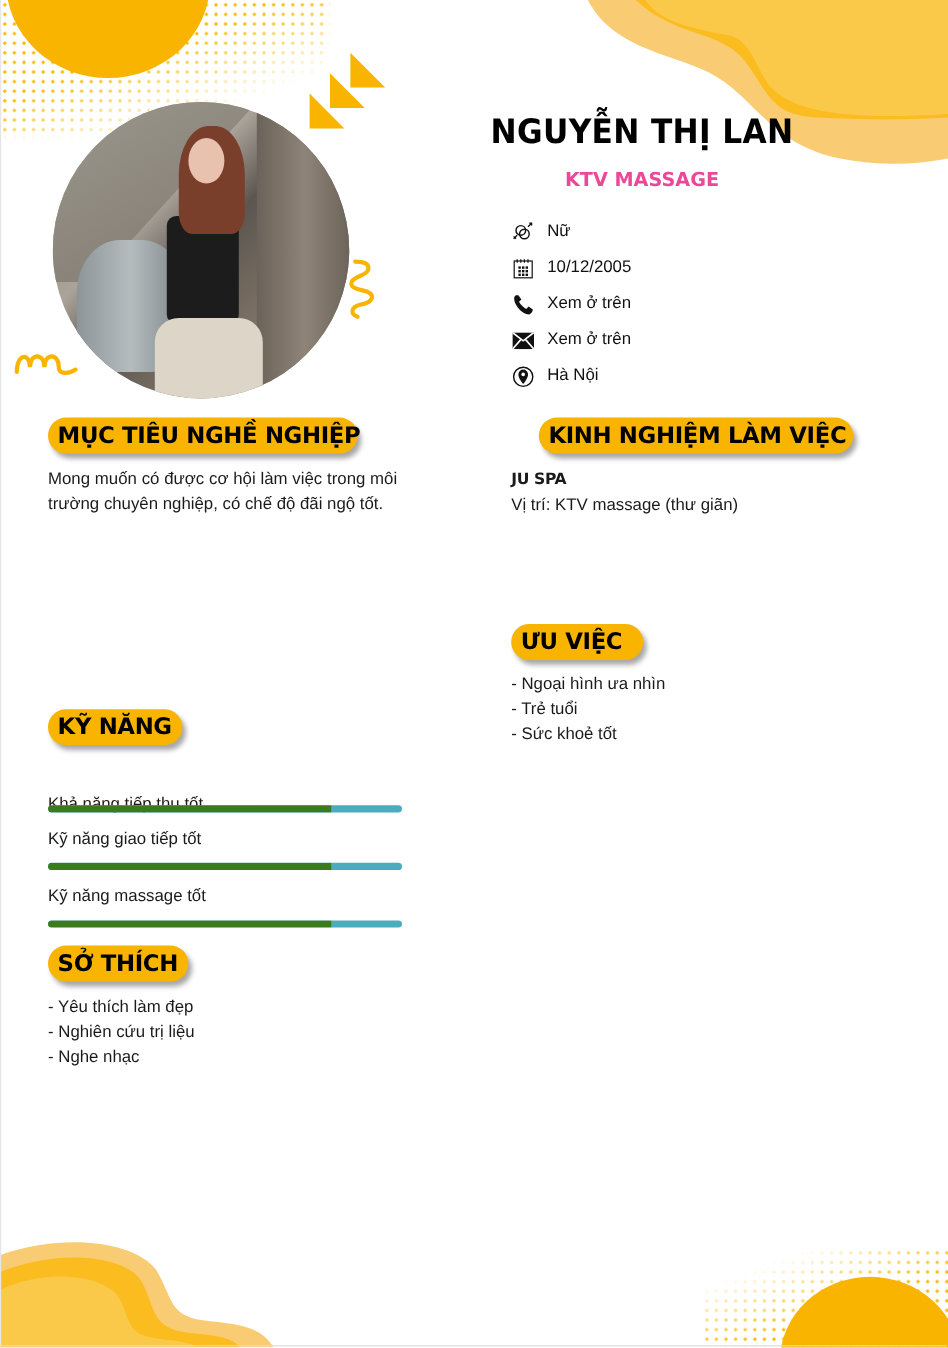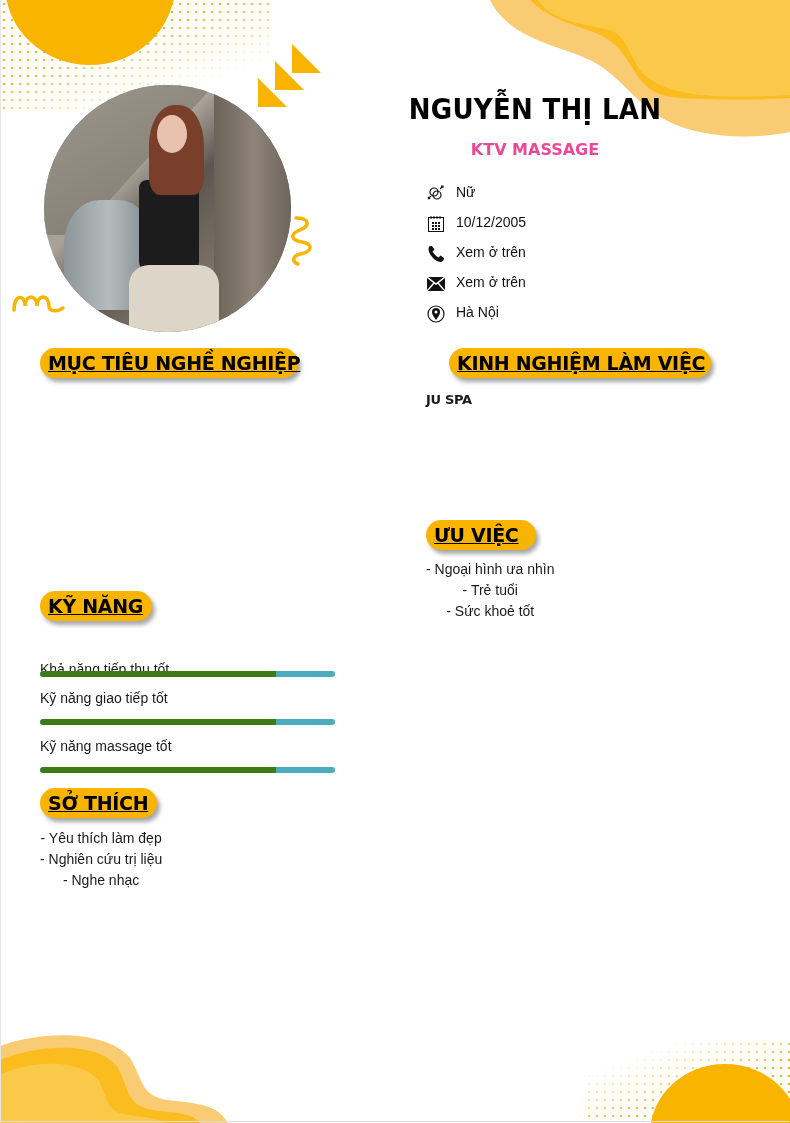--- a/index.html
+++ b/index.html
@@ -41,33 +41,33 @@
   .info-row { position: absolute; left: 426px; height: 22px; display: flex; align-items: flex-start; }
   .info-icon { width: 20px; height: 20px; display: inline-flex; align-items: center; justify-content: center; margin-right: 10px; }
   .info-text { font-size: 14px; color: #111; }
 
   
   .sec-title {
     position: absolute; height: 30px; background: #f9b400; border-radius: 15px;
     box-shadow: 3px 4px 4px rgba(0,0,0,0.35);
     display: flex; align-items: center; padding: 0 10px 0 8px; box-sizing: border-box;
     font-size: 19px; font-weight: 900; color: #000; font-family: "DejaVu Sans", sans-serif;
-    letter-spacing: -0.3px; white-space: nowrap; text-decoration: underline;
+    letter-spacing: -0.3px; white-space: nowrap;
   }
 
   .para { position: absolute; font-size: 14px; line-height: 21px; color: #1a1a1a; }
   .justify { text-align: justify; }
   .para p { margin: 0; }
 
   .skill-label { position: absolute; left: 40px; font-size: 14px; color: #1a1a1a; }
   .skill-bar { position: absolute; left: 40px; width: 295px; height: 6px; border-radius: 3px; background: #4aacbc; overflow: hidden; }
   .skill-fill { height: 100%; background: #3d7a1c; border-radius: 3px 0 0 3px; }
 
   .list { position: absolute; font-size: 14px; line-height: 21px; color: #1a1a1a; }
-  .list div { white-space: nowrap; text-align: center; }
+  .list div { white-space: nowrap; }
 </style>
 </head>
 <body>
 
 <div class="abs dots-tl"></div>
 <div class="abs sun-tl"></div>
 
 <svg class="abs" style="left:256px;top:40px" width="70" height="70">
   <polygon points="36,4 36,33 65,33" fill="#f9b400"></polygon>
   <polygon points="19,21 19,50 48,50" fill="#f9b400"></polygon>
@@ -163,20 +163,21 @@
         <circle cx="9" cy="9" r="8" fill="none" stroke="#111" stroke-width="1.2"></circle>
         <path d="M9,15 C6,11 5,9 5,7 A4,4 0 0 1 13,7 C13,9 12,11 9,15 Z" fill="#111"></path>
         <circle cx="9" cy="7" r="1.5" fill="#fff"></circle>
       </svg>
   </span>
   <span class="info-text">Hà Nội</span>
 </div>
 
 <div class="sec-title" style="left:40px;top:348px;width:258px">MỤC TIÊU NGHỀ NGHIỆP</div>
 <div class="para justify" style="left:40px;top:388px;width:291px">
+  <p>Mong muốn có được cơ hội làm việc trong môi trường chuyên nghiệp, có chế độ đãi ngộ tốt.</p>
 </div>
 
 <div class="sec-title" style="left:40px;top:591px;width:112px">KỸ NĂNG</div>
 
 <div class="skill-label" style="top:661px">Khả năng tiếp thu tốt</div>
 <div class="skill-bar" style="top:671px">
     <div class="skill-fill" style="width:80%"></div>
   </div>
 
 <div class="skill-label" style="top:690px">Kỹ năng giao tiếp tốt</div>
@@ -192,20 +193,21 @@
 <div class="sec-title" style="left:40px;top:788px;width:117px">SỞ THÍCH</div>
 <div class="list" style="left:40px;top:828px">
   <div>- Yêu thích làm đẹp</div>
   <div>- Nghiên cứu trị liệu</div>
   <div>- Nghe nhạc</div>
 </div>
 
 <div class="sec-title" style="left:449px;top:348px;width:262px">KINH NGHIỆM LÀM VIỆC</div>
 <div class="list" style="left:426px;top:389px">
   <div style="font-weight:900;font-family:'DejaVu Sans',sans-serif;font-size:13px;letter-spacing:-0.3px">JU SPA</div>
+  <div>Vị trí: KTV massage (thư giãn)</div>
 </div>
 
 <div class="sec-title" style="left:426px;top:520px;width:110px">ƯU VIỆC</div>
 <div class="list" style="left:426px;top:559px">
   <div>- Ngoại hình ưa nhìn</div>
   <div>- Trẻ tuổi</div>
   <div>- Sức khoẻ tốt</div>
 </div>
 
 <div class="page-border"></div>

